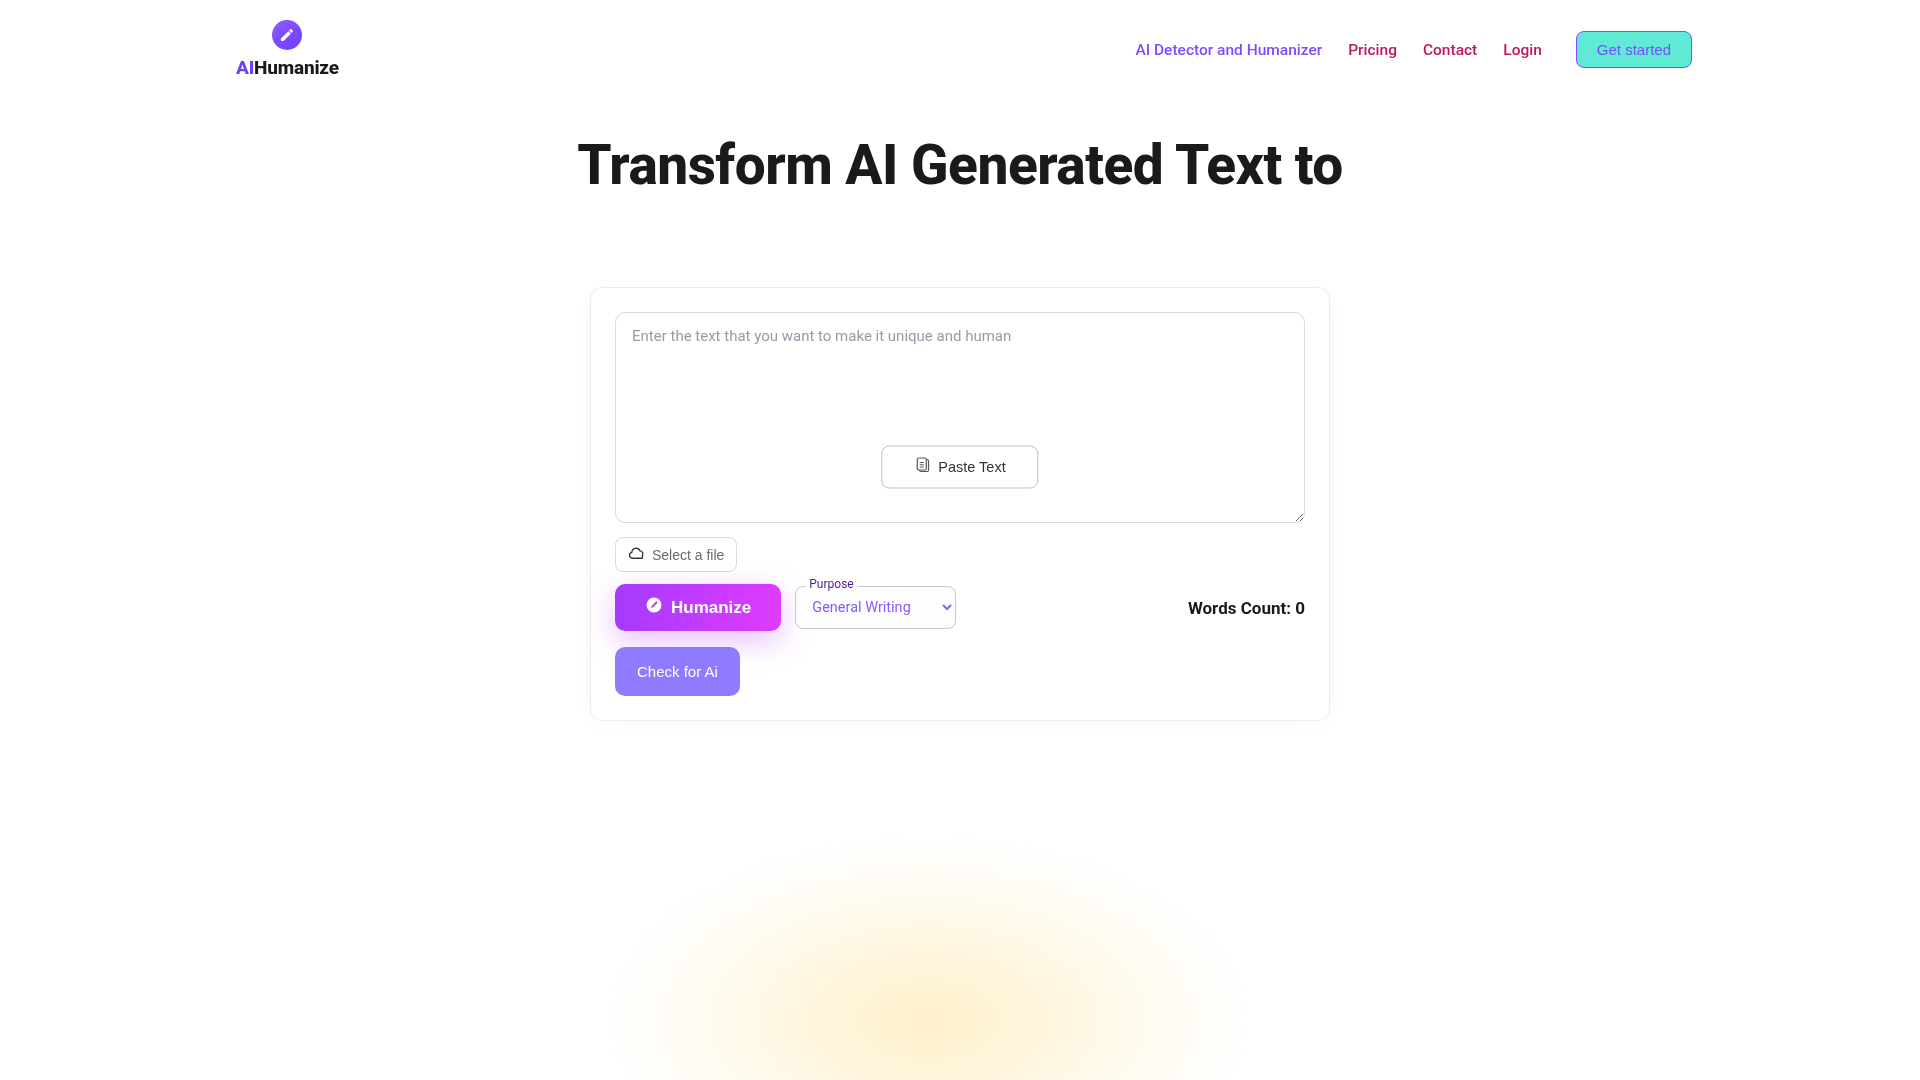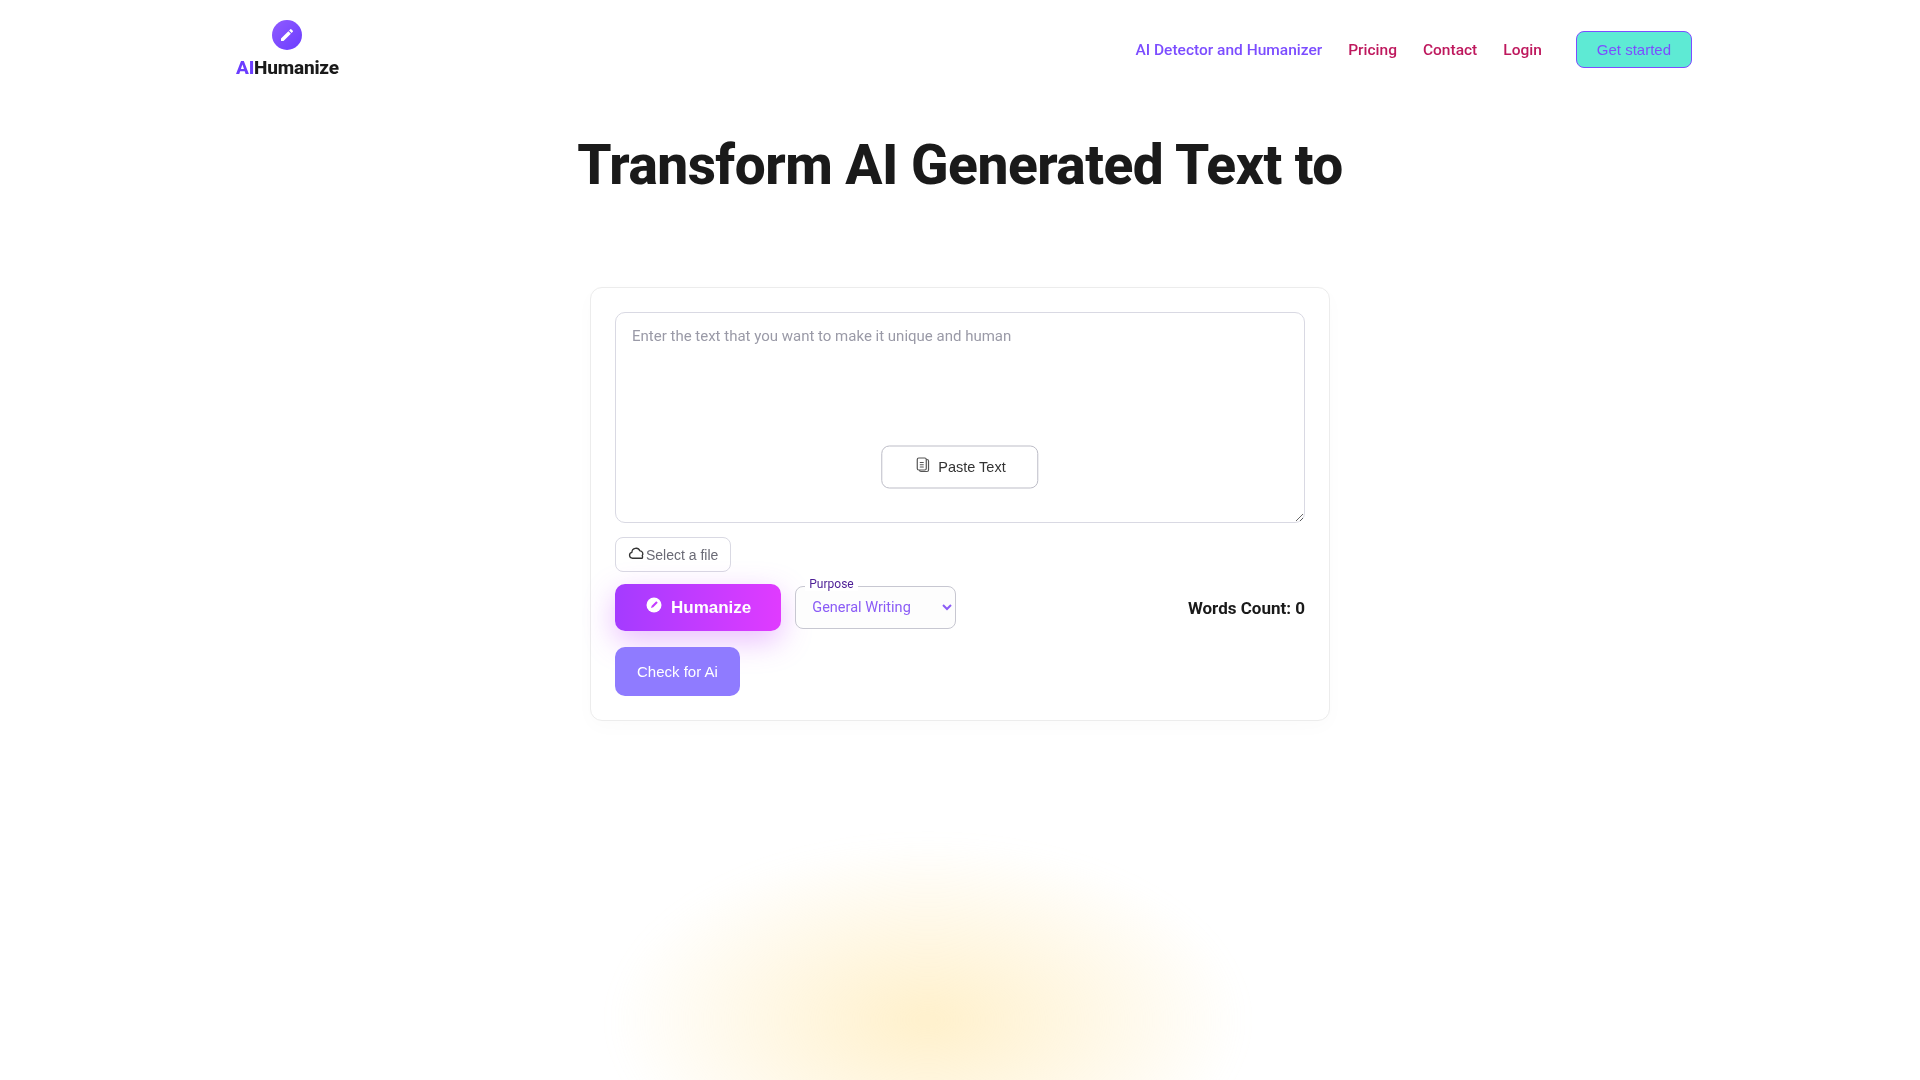--- a/index.html
+++ b/index.html
@@ -123,20 +123,21 @@
     color: #333;
     cursor: pointer;
     margin-top: 47px;
   }
   .file-row {
     margin-top: 10px;
   }
   .file-btn {
     display: inline-flex;
     align-items: center;
+    gap: 6px;
     padding: 8px 12px;
     border: 1px solid #d9d9e3;
     border-radius: 8px;
     background: #fff;
     font-size: 14px;
     color: #6a6a75;
     cursor: pointer;
   }
   .controls-row {
     margin-top: 12px;

